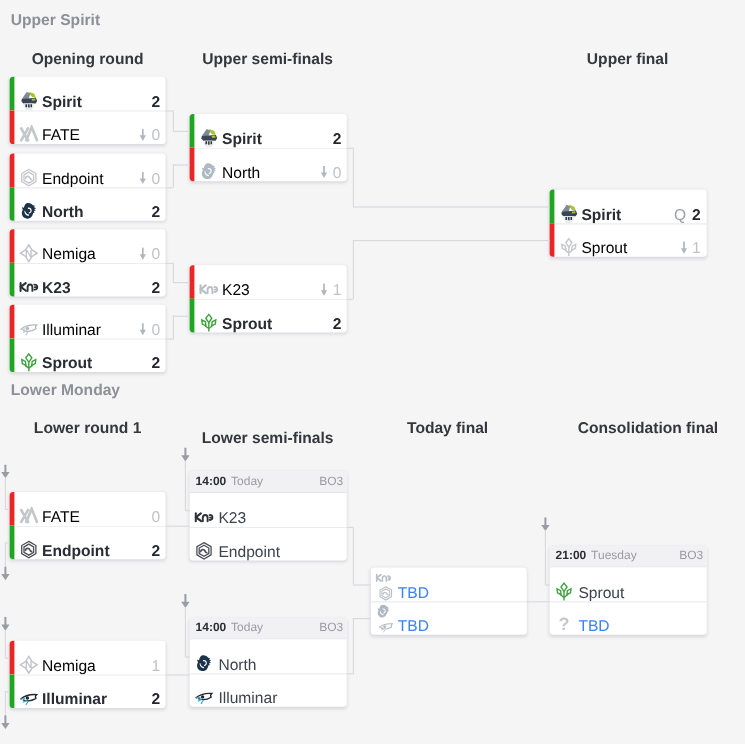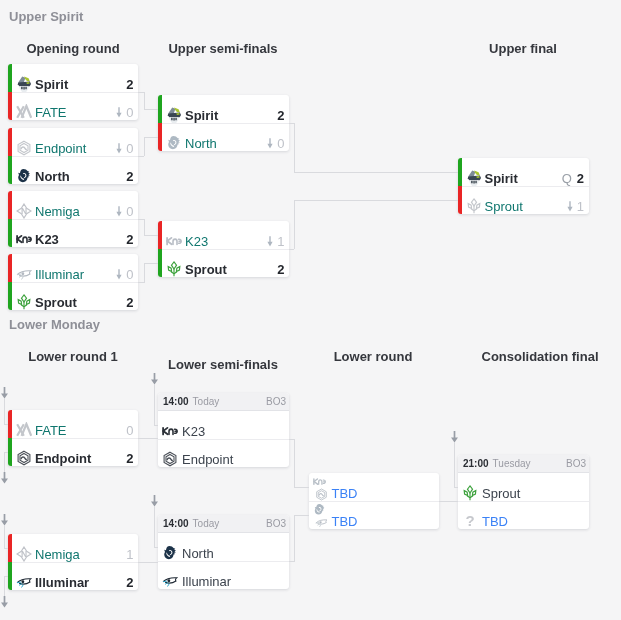--- a/index.html
+++ b/index.html
@@ -10,21 +10,21 @@
 .row+.row,.hdr+.row+.row{box-shadow:inset 0 1px 0 #ececef}
 .row.up{padding-left:4px}
 .strip{position:absolute;left:0;width:4px}
 .strip.t{top:0;height:28px;border-radius:3px 0 0 0}
 .strip.b{top:0;height:28px;border-radius:0 0 0 3px}
 .g{background:#1fa51f}.r{background:#e92525}
 .lg{width:16px;height:16px;flex:none;margin-right:3px;display:flex;align-items:center;justify-content:center}
 .row.up .lg{margin-right:4px}
 .nm{font-size:13px;white-space:nowrap}
 .nm.w{font-weight:bold;color:#292c32}
-.nm.l{color:#0f766e}
+.nm.l{color:#000000}
 .nm.u{color:#3c434d}
 .nm.t{color:#3b82f6}
 .sc{margin-left:auto;font-size:13px;display:flex;align-items:center}
 .sc.w{font-weight:bold;color:#24272d}
 .sc.l{color:#bfc2c9}
 .sv{margin-left:4px}
 .q{color:#9aa0a8;font-weight:normal;margin-right:5px;font-size:13px}
 .hdr{height:17px;background:#f1f1f3;border-bottom:1px solid #e2e3e7;border-radius:3px 3px 0 0;display:flex;align-items:center;font-size:10px;padding:0 3px 0 5px;color:#9a9ba3}
 .hdr b{color:#2b2e34;margin-right:4px}
 .hbo{margin-left:auto}
@@ -34,21 +34,21 @@
 .mini svg{position:absolute}
 .qm{font-size:15px;font-weight:bold;color:#c6c8cd;width:16px;text-align:center;flex:none;margin-right:4px}
 </style></head><body>
 <div class="sec" style="left:9px;top:9px">Upper Spirit</div>
 <div class="sec" style="left:9px;top:317px">Lower Monday</div>
 <div class="ct" style="left:-12.0px;top:41px;width:170px">Opening round</div>
 <div class="ct" style="left:138.0px;top:41px;width:170px">Upper semi-finals</div>
 <div class="ct" style="left:438.0px;top:41px;width:170px">Upper final</div>
 <div class="ct" style="left:-12.0px;top:349px;width:170px">Lower round 1</div>
 <div class="ct" style="left:138.0px;top:357px;width:170px">Lower semi-finals</div>
-<div class="ct" style="left:288.0px;top:349px;width:170px">Lower round</div>
+<div class="ct" style="left:288.0px;top:349px;width:170px">Today final</div>
 <div class="ct" style="left:455px;top:349px;width:170px">Consolidation final</div>
 <div class="card" style="left:8px;top:63.5px;width:130px">
     <div class="row">
       <span class="strip g t"></span>
       <span class="lg">
         <svg width="17" height="17" viewBox="0 0 16 17">
           <path fill="#7e8b97" d="M2.2 7.4L6.2 1.6l3.2 1.2-1.6 4.6-2.6 1.6z"></path>
           <path fill="#a9c52e" d="M8.2 1.4l4.4 1.8 1.3 3.3-3-.6-1.8-1.8z"></path>
           <path fill="#3a4653" d="M2.2 7.4l11.7-.9 1.1 2.6-1.3 2.1H3.3L1.8 9.3z"></path>
           <path fill="#a9c52e" d="M10.2 7.5l3-.5.5 1.5-2.7.4z"></path>

